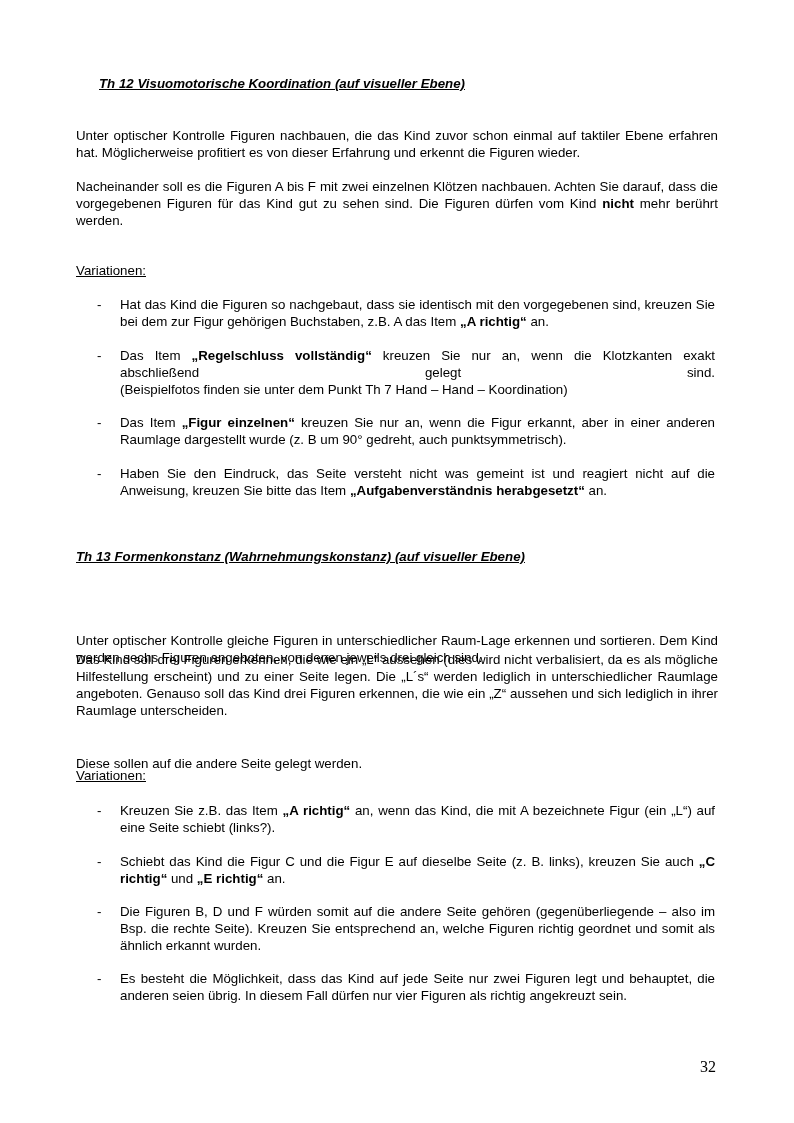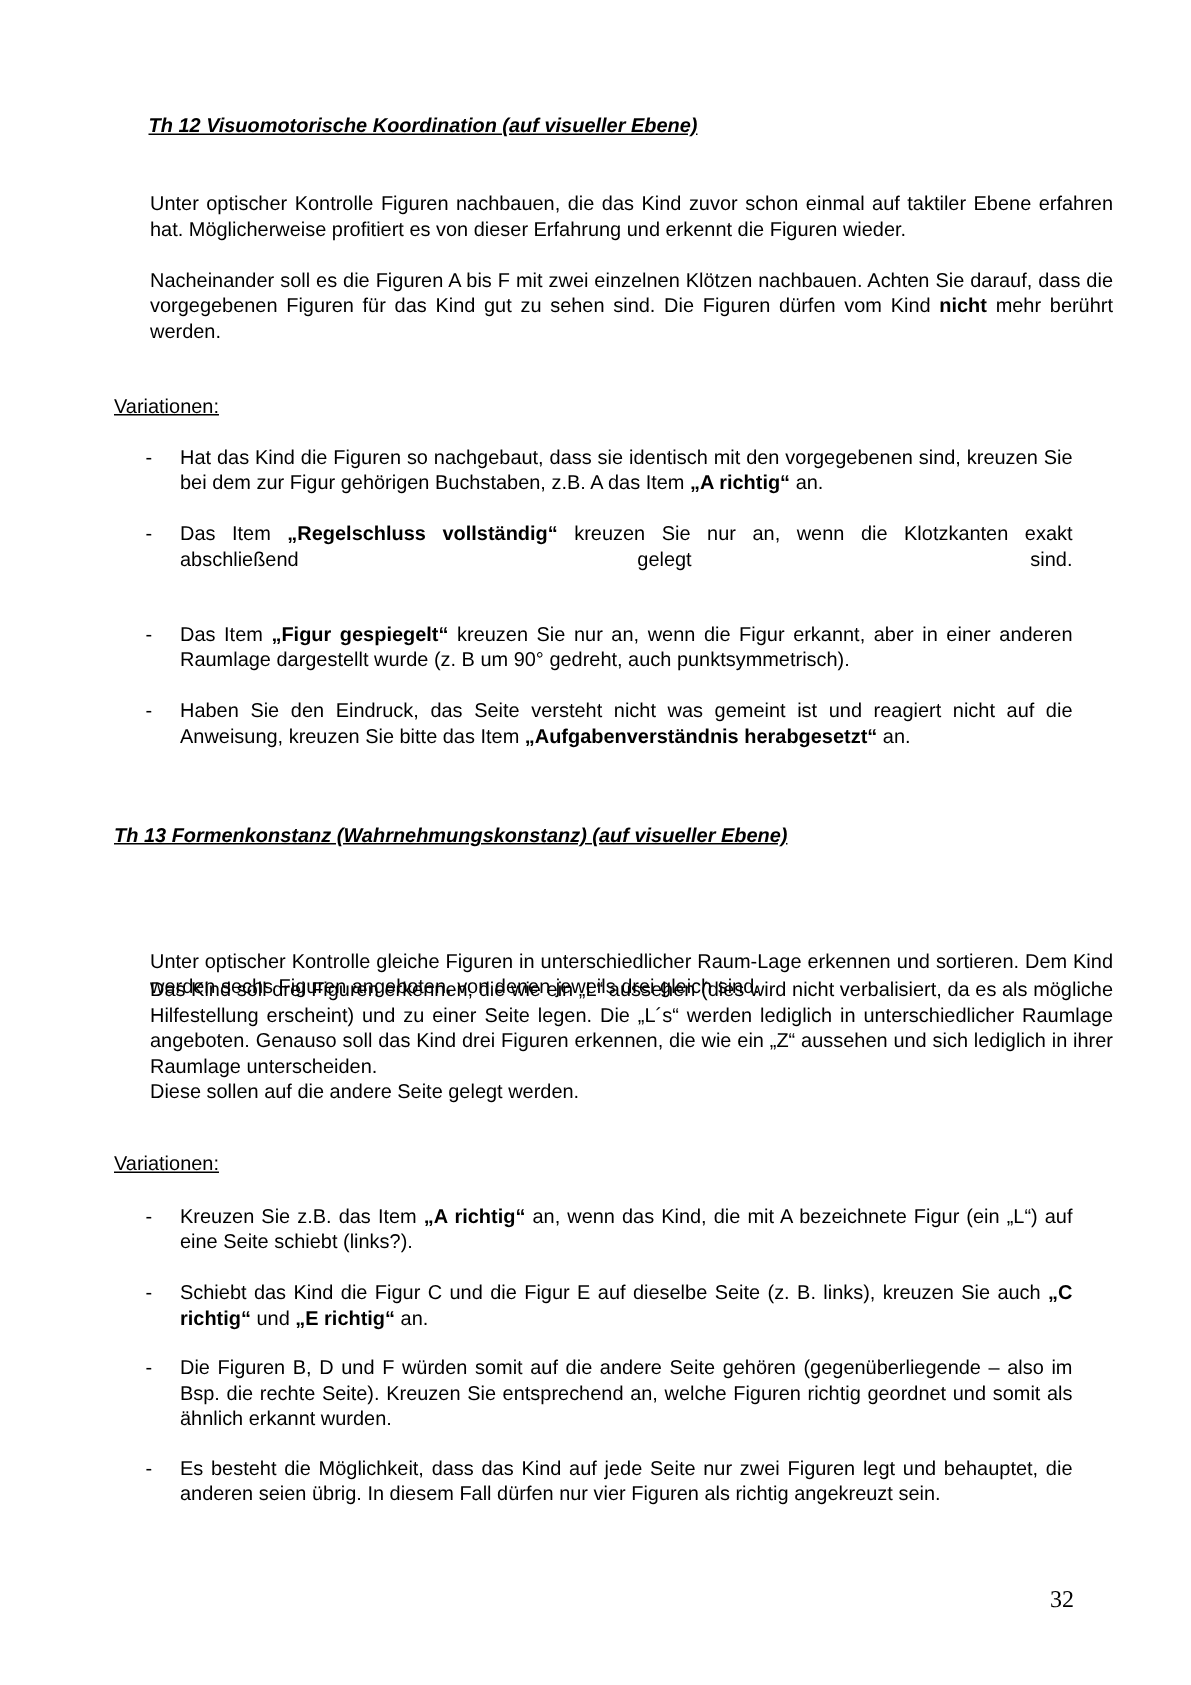--- a/index.html
+++ b/index.html
@@ -1,21 +1,21 @@
 <!DOCTYPE html>
 <html><head>
 <meta charset="utf-8">
 <style>
   html, body { margin: 0; padding: 0; background: #ffffff; }
   body { width: 794px; height: 1123px; position: relative; overflow: hidden;
          font-family: "Liberation Sans", sans-serif; color: #000; font-size: 13.3px; }
   .page { position: absolute; left: 76px; top: 0; width: 642px; }
   .abs { position: absolute; left: 0; width: 642px; }
   .heading { font-weight: bold; font-style: italic; text-decoration: underline; font-size: 13.3px; line-height: 16px; }
-  .para { line-height: 17px; text-align: justify; margin-left: 24px; }
+  .para { line-height: 17px; text-align: justify; }
   .sub { text-decoration: underline; line-height: 16px; }
   .item { position: absolute; left: 0; width: 642px; line-height: 17px; }
   .dash { position: absolute; left: 21px; top: 0; }
   .itext { margin-left: 44px; width: 595px; text-align: justify; }
   .last-justify { text-align-last: justify; }
   b { font-weight: bold; }
   .pagenum { position: absolute; left: 700px; top: 1058px; font-family: "Liberation Serif", serif; font-size: 16px; }
 </style>
 </head>
 <body>
@@ -31,38 +31,39 @@
   <div class="abs sub" style="top:263px; width:auto;">Variationen:</div>
 
   <div class="item" style="top:296px;">
     <span class="dash">-</span>
     <div class="itext"><span>Hat das Kind die Figuren so nachgebaut, dass sie identisch mit den vorgegebenen sind, kreuzen Sie bei dem zur Figur gehörigen Buchstaben, z.B. A das Item </span><b>„A richtig“</b><span> an.</span></div>
   </div>
 
   <div class="item" style="top:347px;">
     <span class="dash">-</span>
     <div class="itext last-justify"><span>Das Item </span><b>„Regelschluss vollständig“</b><span> kreuzen Sie nur an, wenn die Klotzkanten exakt abschließend gelegt sind.</span></div>
+    <div class="itext">(Beispielfotos finden sie unter dem Punkt Th 7 Hand – Hand – Koordination)</div>
   </div>
 
   <div class="item" style="top:414px;">
     <span class="dash">-</span>
-    <div class="itext"><span>Das Item </span><b>„Figur gespiegelt“</b><span> kreuzen Sie nur an, wenn die Figur erkannt, aber in einer anderen Raumlage dargestellt wurde (z. B um 90° gedreht, auch punktsymmetrisch).</span></div>
+    <div class="itext"><span>Das Item </span><b>„Figur einzelnen“</b><span> kreuzen Sie nur an, wenn die Figur erkannt, aber in einer anderen Raumlage dargestellt wurde (z. B um 90° gedreht, auch punktsymmetrisch).</span></div>
   </div>
 
   <div class="item" style="top:465px;">
     <span class="dash">-</span>
     <div class="itext"><span>Haben Sie den Eindruck, das Seite versteht nicht was gemeint ist und reagiert nicht auf die Anweisung, kreuzen Sie bitte das Item </span><b>„Aufgabenverständnis herabgesetzt“</b><span> an.</span></div>
   </div>
 
   <div class="abs heading" style="top:549px;">Th 13 Formenkonstanz (Wahrnehmungskonstanz) (auf visueller Ebene)</div>
 
   <div class="abs para" style="top:632px;">Unter optischer Kontrolle gleiche Figuren in unterschiedlicher Raum-Lage erkennen und sortieren. Dem Kind werden sechs Figuren angeboten, von denen jeweils drei gleich sind.</div>
 
   <div class="abs para" style="top:651px;">Das Kind soll drei Figuren erkennen, die wie ein „L“ aussehen (dies wird nicht verbalisiert, da es als mögliche Hilfestellung erscheint) und zu einer Seite legen. Die „L´s“ werden lediglich in unterschiedlicher Raumlage angeboten. Genauso soll das Kind drei Figuren erkennen, die wie ein „Z“ aussehen und sich lediglich in ihrer Raumlage unterscheiden.</div>
-  <div class="abs para" style="top:719px;">Diese sollen auf die andere Seite gelegt werden.</div>
+  <div class="abs para" style="top:755px;">Diese sollen auf die andere Seite gelegt werden.</div>
 
   <div class="abs sub" style="top:768px; width:auto;">Variationen:</div>
 
   <div class="item" style="top:802px;">
     <span class="dash">-</span>
     <div class="itext"><span>Kreuzen Sie z.B. das Item </span><b>„A richtig“</b><span> an, wenn das Kind, die mit A bezeichnete Figur (ein „L“) auf eine Seite schiebt (links?).</span></div>
   </div>
 
   <div class="item" style="top:853px;">
     <span class="dash">-</span>

